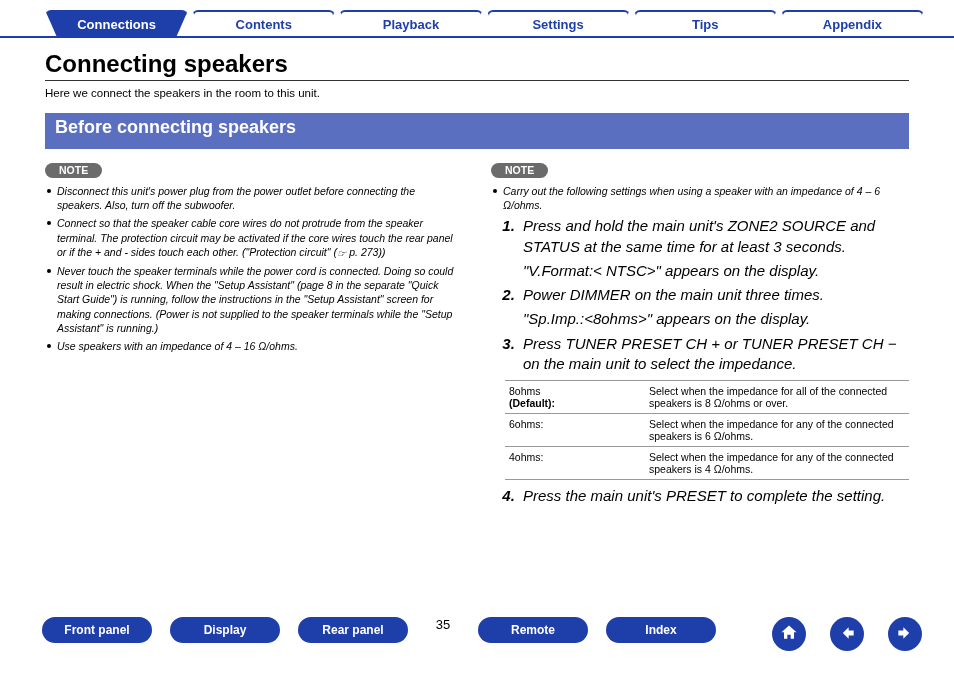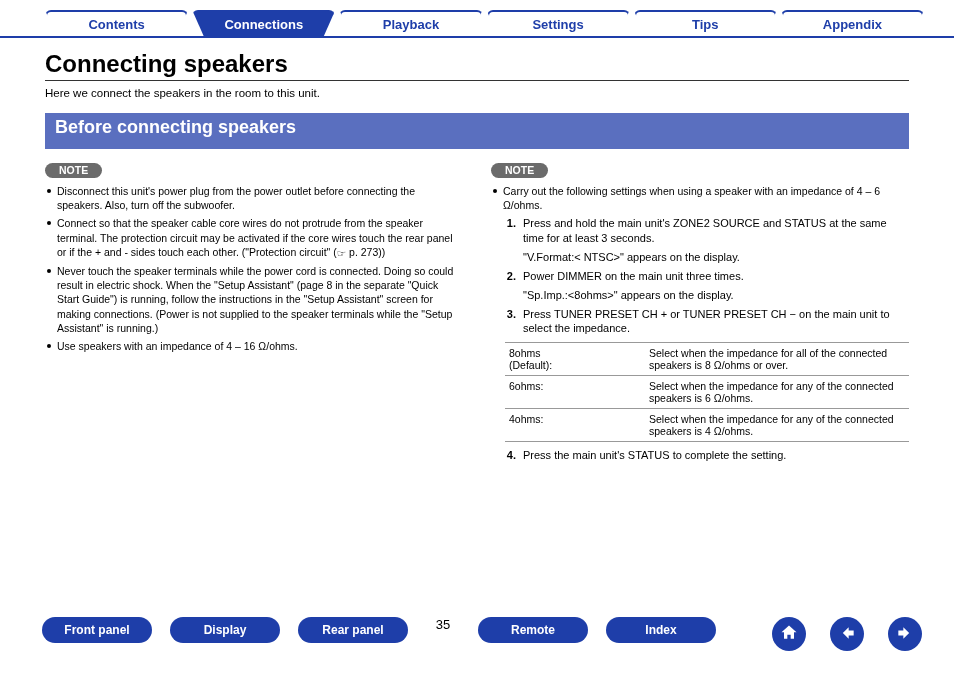--- a/index.html
+++ b/index.html
@@ -80,35 +80,37 @@
   ul.bullets {
     list-style: none;
     padding-left: 2px;
   }
   ul.bullets > li {
     position: relative;
     padding-left: 10px;
     font-size: 10.5px;
     line-height: 1.35;
     margin-bottom: 4px;
+    font-style: italic;
   }
   ul.bullets > li::before {
     content: "";
     position: absolute;
     left: 0;
     top: 5px;
     width: 4px;
     height: 4px;
     background: #000;
     border-radius: 50%;
   }
   ol.steps {
     list-style: decimal;
     padding-left: 28px;
-    font-size: 11px;
+    font-size: 15px;
+    font-style: italic;
   }
   ol.steps > li {
     padding-left: 4px;
     line-height: 1.35;
     margin-bottom: 4px;
     font-weight: bold;
   }
   ol.steps > li .body { font-weight: normal; }
   ol.steps > li .sub {
     font-weight: normal;
@@ -121,21 +123,21 @@
     border-top: 1px solid #999;
     font-size: 10.5px;
   }
   .imp-row {
     display: flex;
     border-bottom: 1px solid #999;
     padding: 4px 4px;
   }
   .imp-label { width: 140px; }
   .imp-label .main { font-weight: normal; }
-  .imp-label .sub { font-weight: normal; text-align: center; }
+  .imp-label .sub { font-weight: bold; text-align: center; }
   .imp-desc { flex: 1; }
   
   .footer {
     position: absolute;
     left: 0;
     right: 0;
     bottom: 22px;
     display: flex;
     align-items: flex-start;
     padding: 0 32px 0 42px;
@@ -170,22 +172,22 @@
     cursor: pointer;
     margin-left: 6px;
   }
   .nav-btn svg { width: 20px; height: 20px; fill: #fff; }
   .link-icon { display:inline-block; vertical-align:middle; }
 </style>
 </head>
 <body>
 
 <div class="tabbar">
+  <div class="tab active">Connections</div>
   <div class="tab">Contents</div>
-  <div class="tab active">Connections</div>
   <div class="tab">Playback</div>
   <div class="tab">Settings</div>
   <div class="tab">Tips</div>
   <div class="tab">Appendix</div>
 </div>
 
 <div class="content">
   <h1>Connecting speakers</h1>
   <p class="intro">Here we connect the speakers in the room to this unit.</p>
   <div class="section-banner">Before connecting speakers</div>
@@ -236,21 +238,21 @@
           <div class="imp-desc">Select when the impedance for any of the connected speakers is 6 Ω/ohms.</div>
         </div>
         <div class="imp-row">
           <div class="imp-label"><span class="main">4ohms:</span></div>
           <div class="imp-desc">Select when the impedance for any of the connected speakers is 4 Ω/ohms.</div>
         </div>
       </div>
 
       <ol class="steps" start="4">
         <li>
-          <span class="body">Press the main unit's STATUS to complete the setting.</span>
+          <span class="body">Press the main unit's PRESET to complete the setting.</span>
         </li>
       </ol>
     </div>
   </div>
 </div>
 
 <div class="footer">
   <div class="pill-btn">Front panel</div>
   <div class="pill-btn">Display</div>
   <div class="pill-btn">Rear panel</div>

